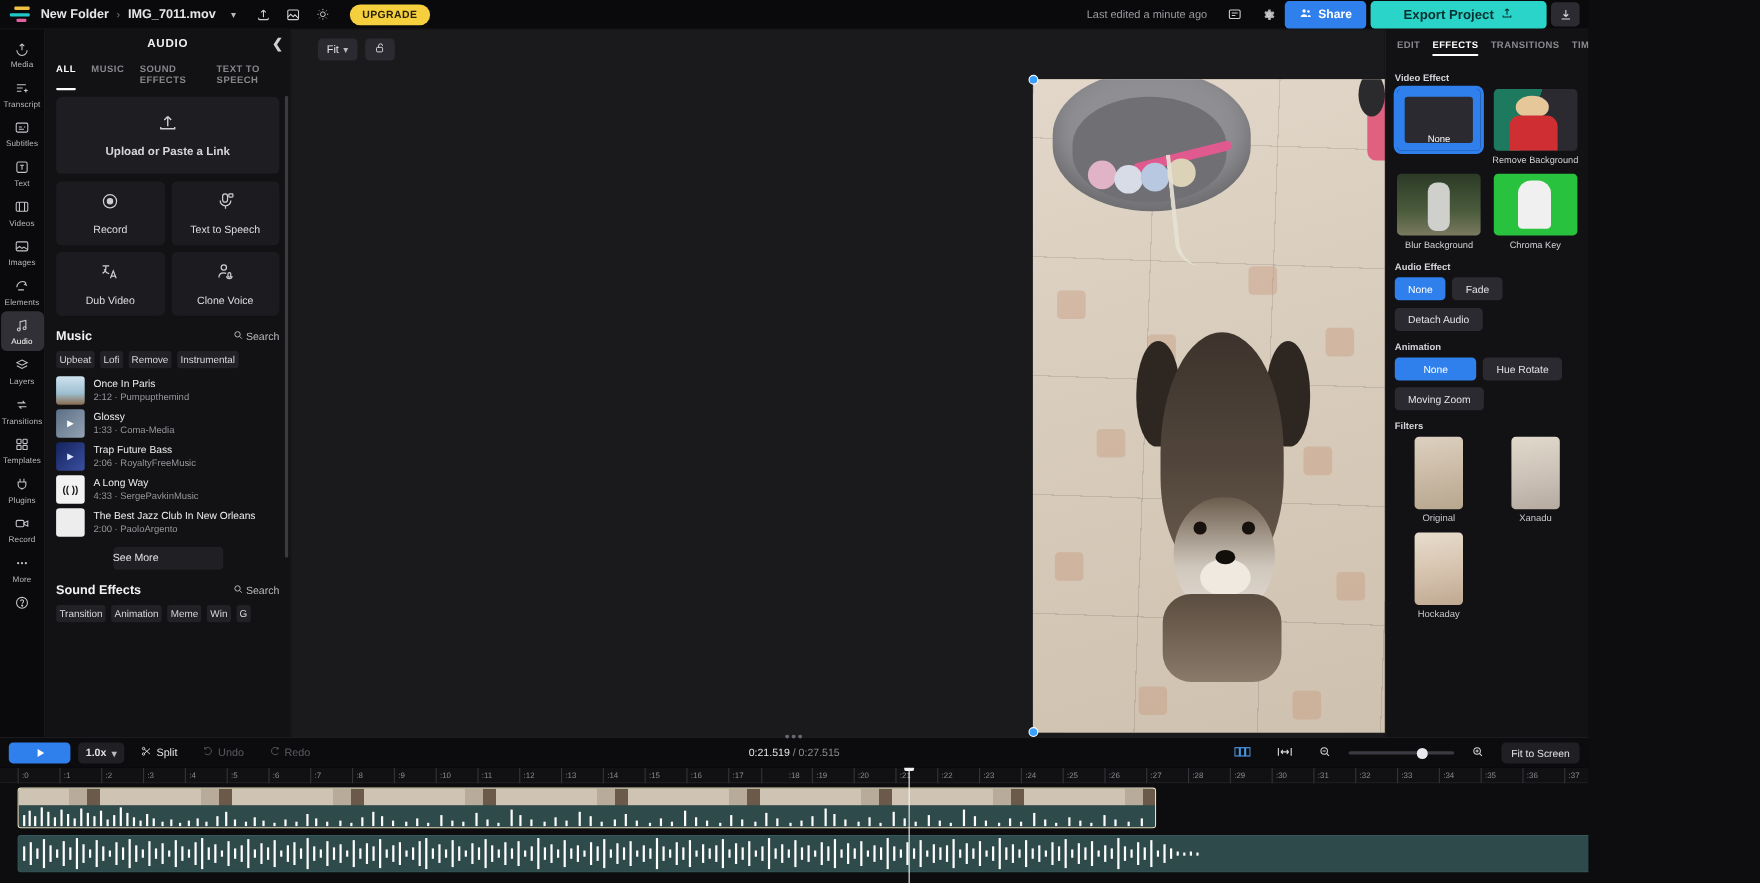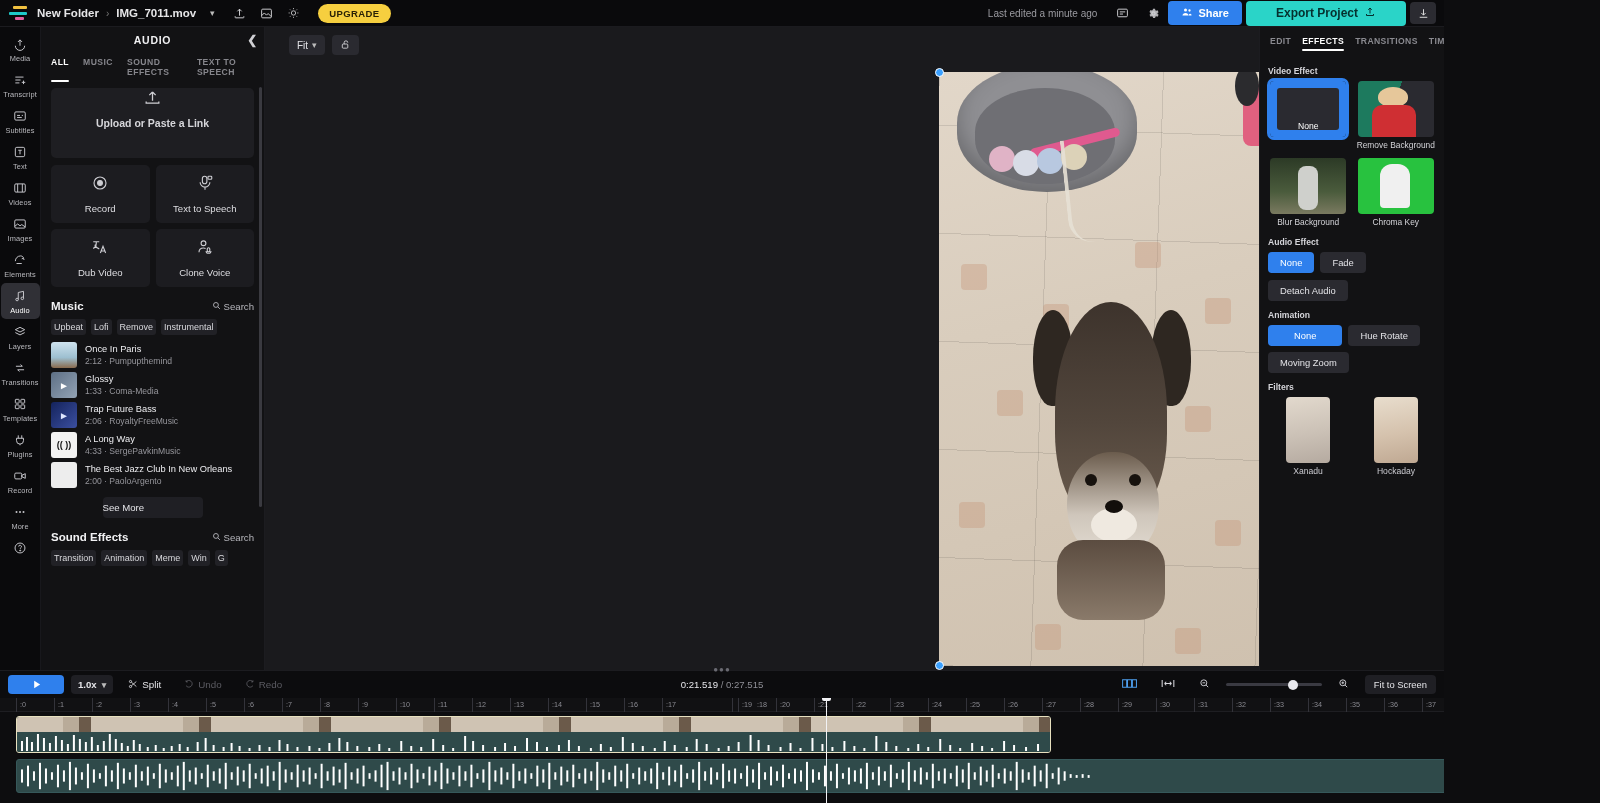--- a/index.html
+++ b/index.html
@@ -81,21 +81,21 @@
   }
   .panel-collapse { position:absolute; right:6px; top:6px; color:#d0d0d4; font-size:12px; }
   .tabs { display:flex; gap:14px; padding: 4px 10px 0; flex:0 0 auto; }
   .tab { font-size:8.6px; font-weight:700; letter-spacing:.45px; color:#86868c; padding-bottom:5px; position:relative; }
   .tab.active { color:#fff; }
   .tab.active::after { content:""; position:absolute; left:0; right:0; bottom:0; height:2px; background:#fff; border-radius:1px;}
   .panel-scroll { flex:1 1 auto; overflow:hidden; padding: 6px 10px 0; position:relative;}
 
   .upload-box {
     background:#1e1e22; border-radius:5px; height: 70px;
-    display:flex; flex-direction:column; align-items:center; gap:6px;
+    display:flex; flex-direction:column; align-items:center; justify-content:center; gap:6px;
     color:#d6d6da;
   }
   .upload-box .lbl { font-size:10.5px; font-weight:600; }
 
   .grid2 { display:grid; grid-template-columns: 1fr 1fr; gap: 6px; margin-top: 7px; }
   .tile {
     background:#1c1c20; border-radius:5px; height:58px;
     display:flex; flex-direction:column; align-items:center; justify-content:center; gap:7px;
     color:#cdcdd2;
   }
@@ -702,20 +702,24 @@
         <div class="insp-label">Animation</div>
         <div class="pillrow">
           <div class="pill on" style="padding:5px 26px;">None</div>
           <div class="pill">Hue Rotate</div>
           <div class="pill">Moving Zoom</div>
         </div>
 
         <div class="insp-label">Filters</div>
         <div class="filters-grid">
           <div class="filt">
+            <div class="filt-thumb" style="background:linear-gradient(170deg,#ddd0bf,#c9b9a4 55%,#b7a78f);"></div>
+            <div class="filt-cap">Original</div>
+          </div>
+          <div class="filt">
             <div class="filt-thumb" style="background:linear-gradient(170deg,#e2d9cd,#cbc1b6 55%,#b5aaa0);"></div>
             <div class="filt-cap">Xanadu</div>
           </div>
           <div class="filt">
             <div class="filt-thumb" style="background:linear-gradient(170deg,#e8ddcd,#d5c2ad 55%,#bfa892);"></div>
             <div class="filt-cap">Hockaday</div>
           </div>
         </div>
       </div>
     </div>
@@ -805,21 +809,21 @@
       <div class="tick" style="left:320px;">:8</div>
       <div class="tick" style="left:358px;">:9</div>
       <div class="tick" style="left:396px;">:10</div>
       <div class="tick" style="left:434px;">:11</div>
       <div class="tick" style="left:472px;">:12</div>
       <div class="tick" style="left:510px;">:13</div>
       <div class="tick" style="left:548px;">:14</div>
       <div class="tick" style="left:586px;">:15</div>
       <div class="tick" style="left:624px;">:16</div>
       <div class="tick" style="left:662px;">:17</div>
-      <div class="tick" style="left:732px;padding-left:24px;">:18</div>
+      <div class="tick" style="left:692px;padding-left:24px;">:18</div>
       <div class="tick" style="left:738px;">:19</div>
       <div class="tick" style="left:776px;">:20</div>
       <div class="tick" style="left:814px;">:21</div>
       <div class="tick" style="left:852px;">:22</div>
       <div class="tick" style="left:890px;">:23</div>
       <div class="tick" style="left:928px;">:24</div>
       <div class="tick" style="left:966px;">:25</div>
       <div class="tick" style="left:1004px;">:26</div>
       <div class="tick" style="left:1042px;">:27</div>
       <div class="tick" style="left:1080px;">:28</div>

